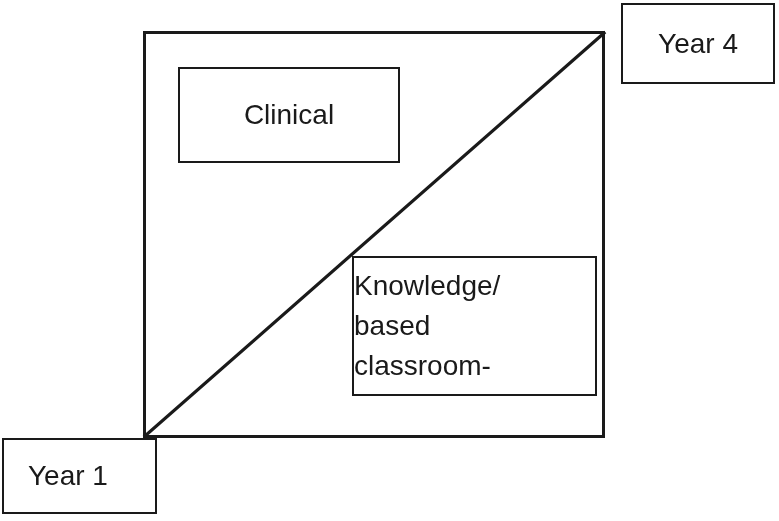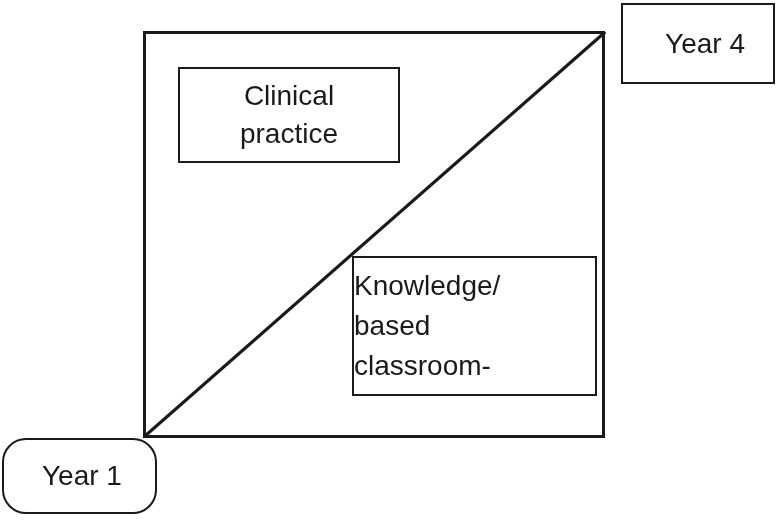--- a/index.html
+++ b/index.html
@@ -80,60 +80,57 @@
 
   
   .year-box {
     position: absolute;
     border: 2px solid #1a1a1a;
     box-sizing: border-box;
     background: #ffffff;
     display: flex;
     align-items: center;
     justify-content: center;
-    padding-left: 14px;
   }
   .year-box .year-text {
     font-size: 28px;
     line-height: 32px;
   }
 
   .year-box-4 {
     left: 621px;
     top: 3px;
     width: 154px;
     height: 81px;
   }
   .year-box-1 {
     left: 2px;
     top: 438px;
     width: 155px;
     height: 76px;
     justify-content: flex-start;
-    border-radius: 24px;
   }
   .year-box-1 .year-text {
     padding-left: 24px;
   }
 </style>
 </head>
 <body>
 
 <div id="canvas">
 
   <div class="main-square"></div>
 
   <svg class="diagonal-layer" viewBox="0 0 779 521" width="779" height="521">
     <line x1="145" y1="436" x2="604" y2="33" stroke="#1a1a1a" stroke-width="3.2" stroke-linecap="square"></line>
   </svg>
 
   <div class="inner-box box-clinical">
     <div class="box-text">
       <div>Clinical</div>
-      <div>practice</div>
     </div>
   </div>
 
   <div class="inner-box box-knowledge">
     <div class="box-text">
       <div>Knowledge/</div>
       <div>based</div>
       <div>classroom-</div>
     </div>
   </div>

